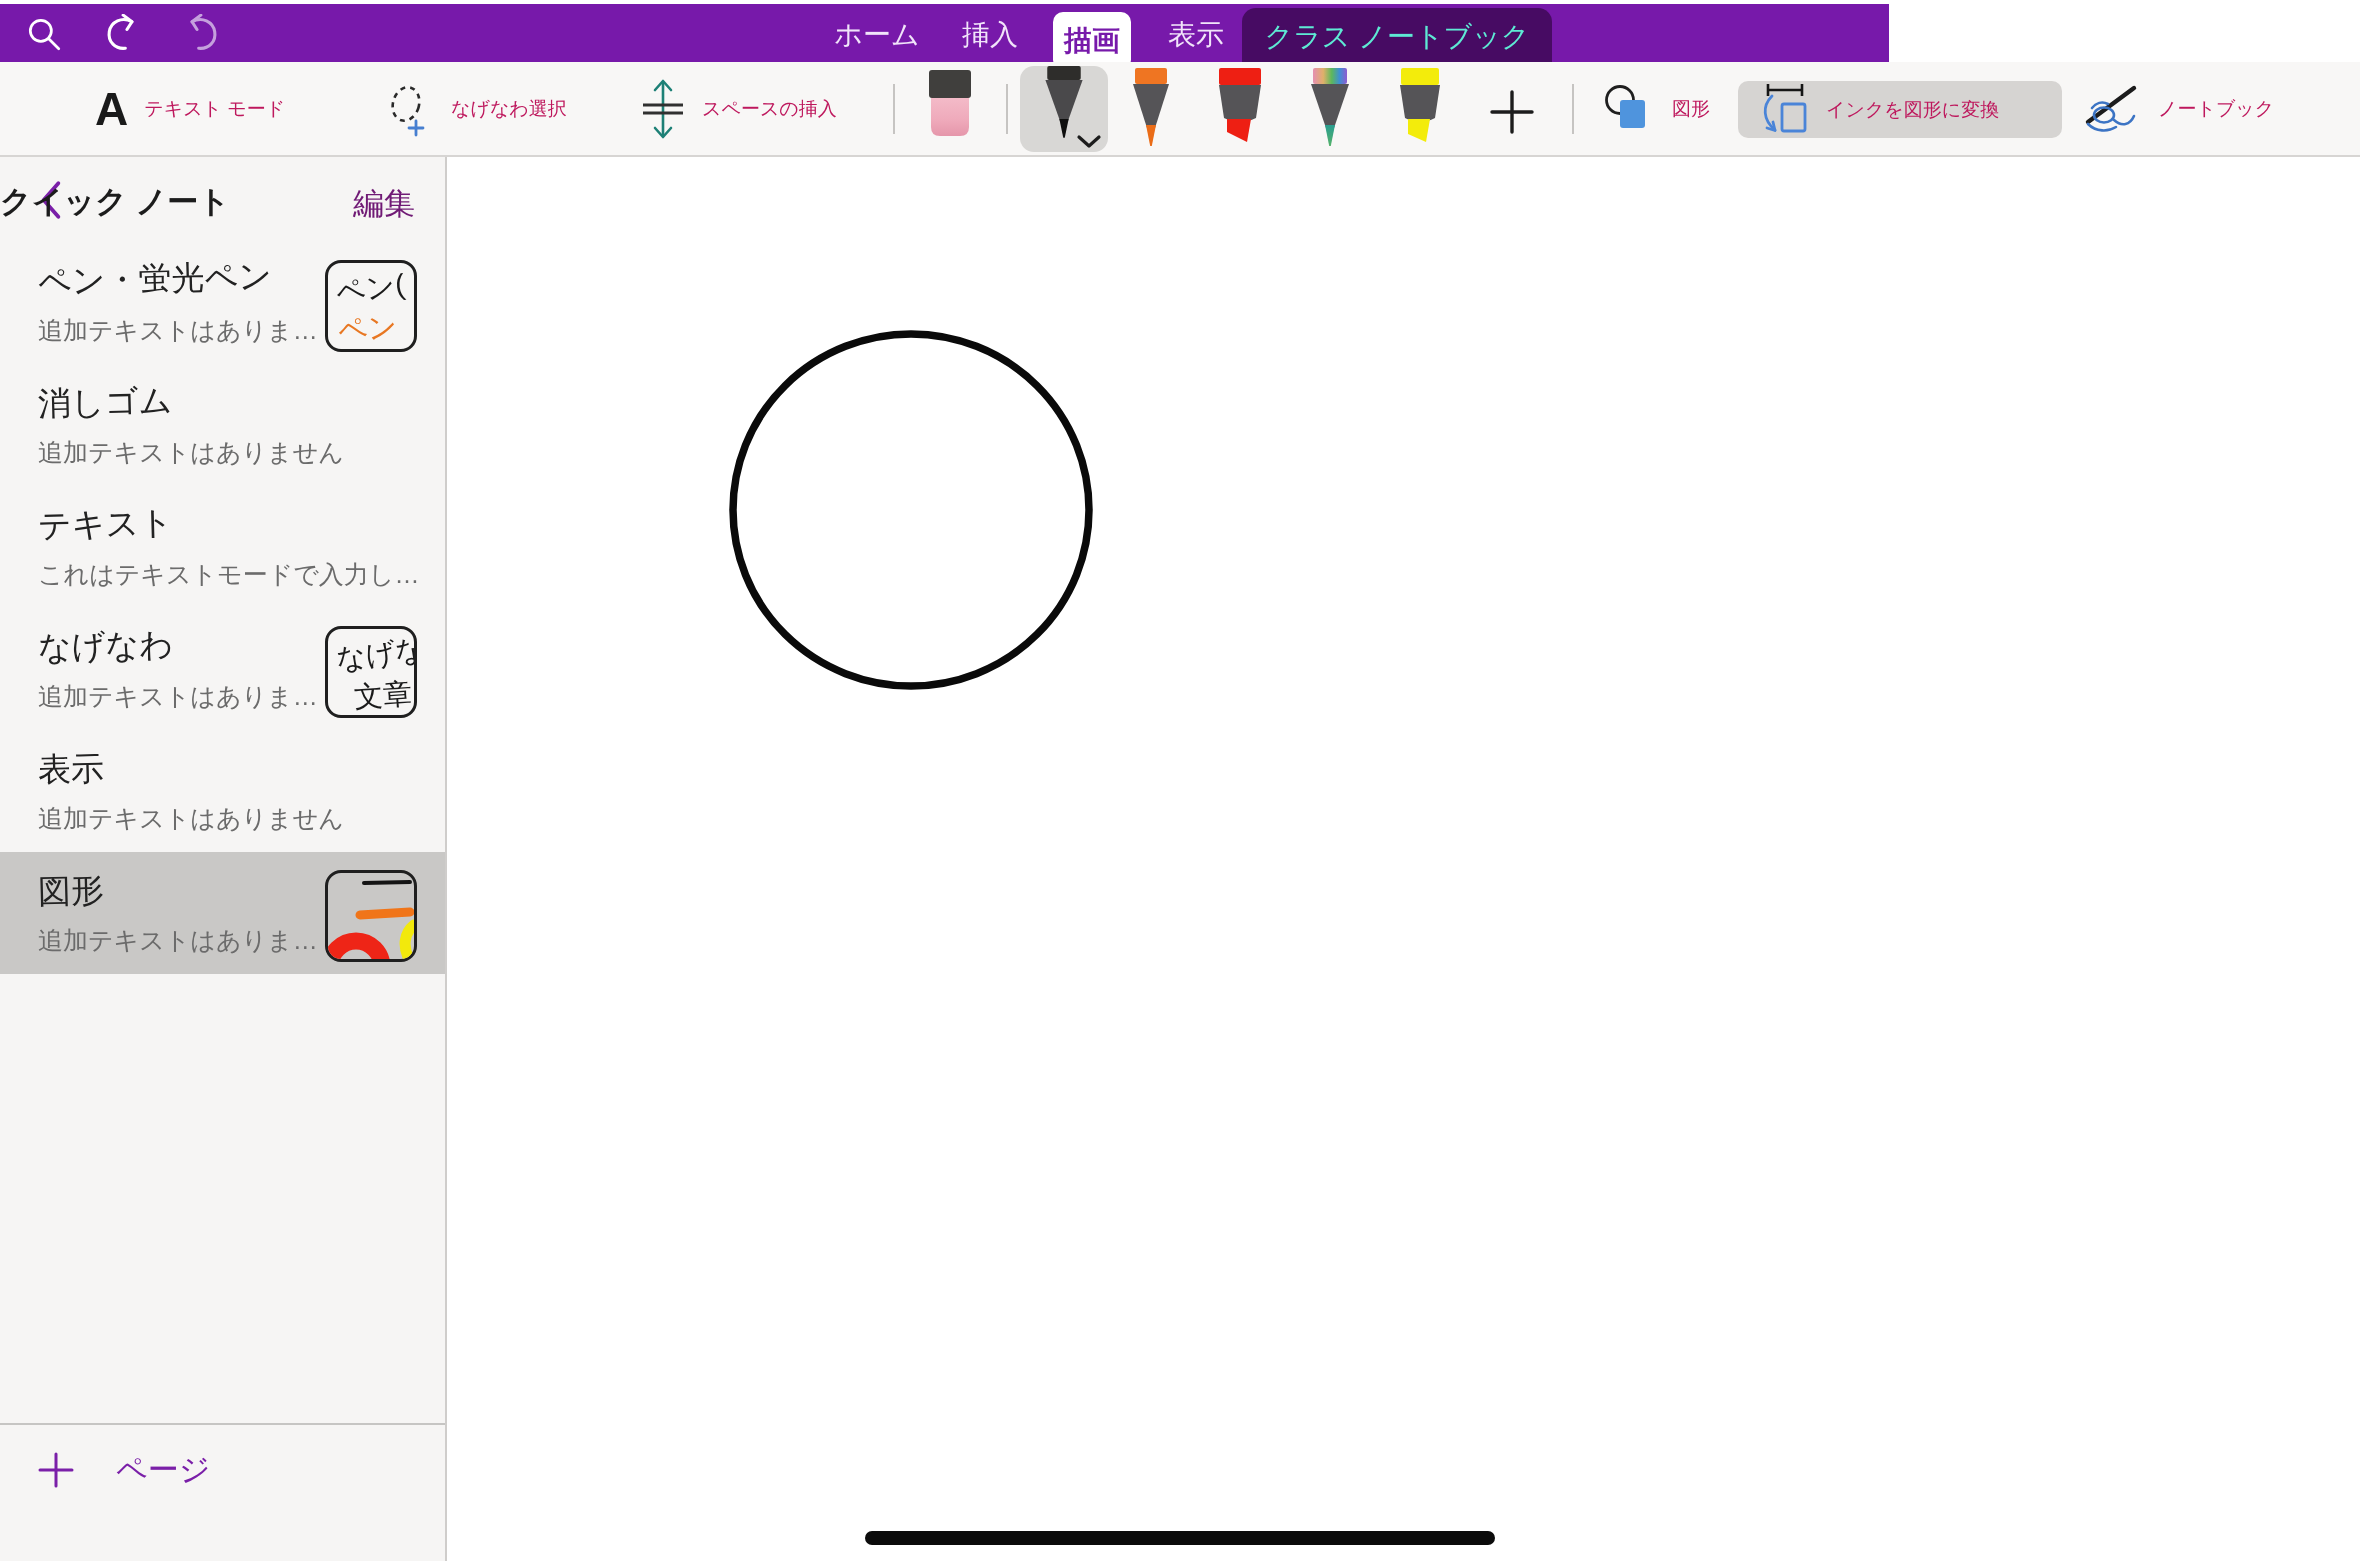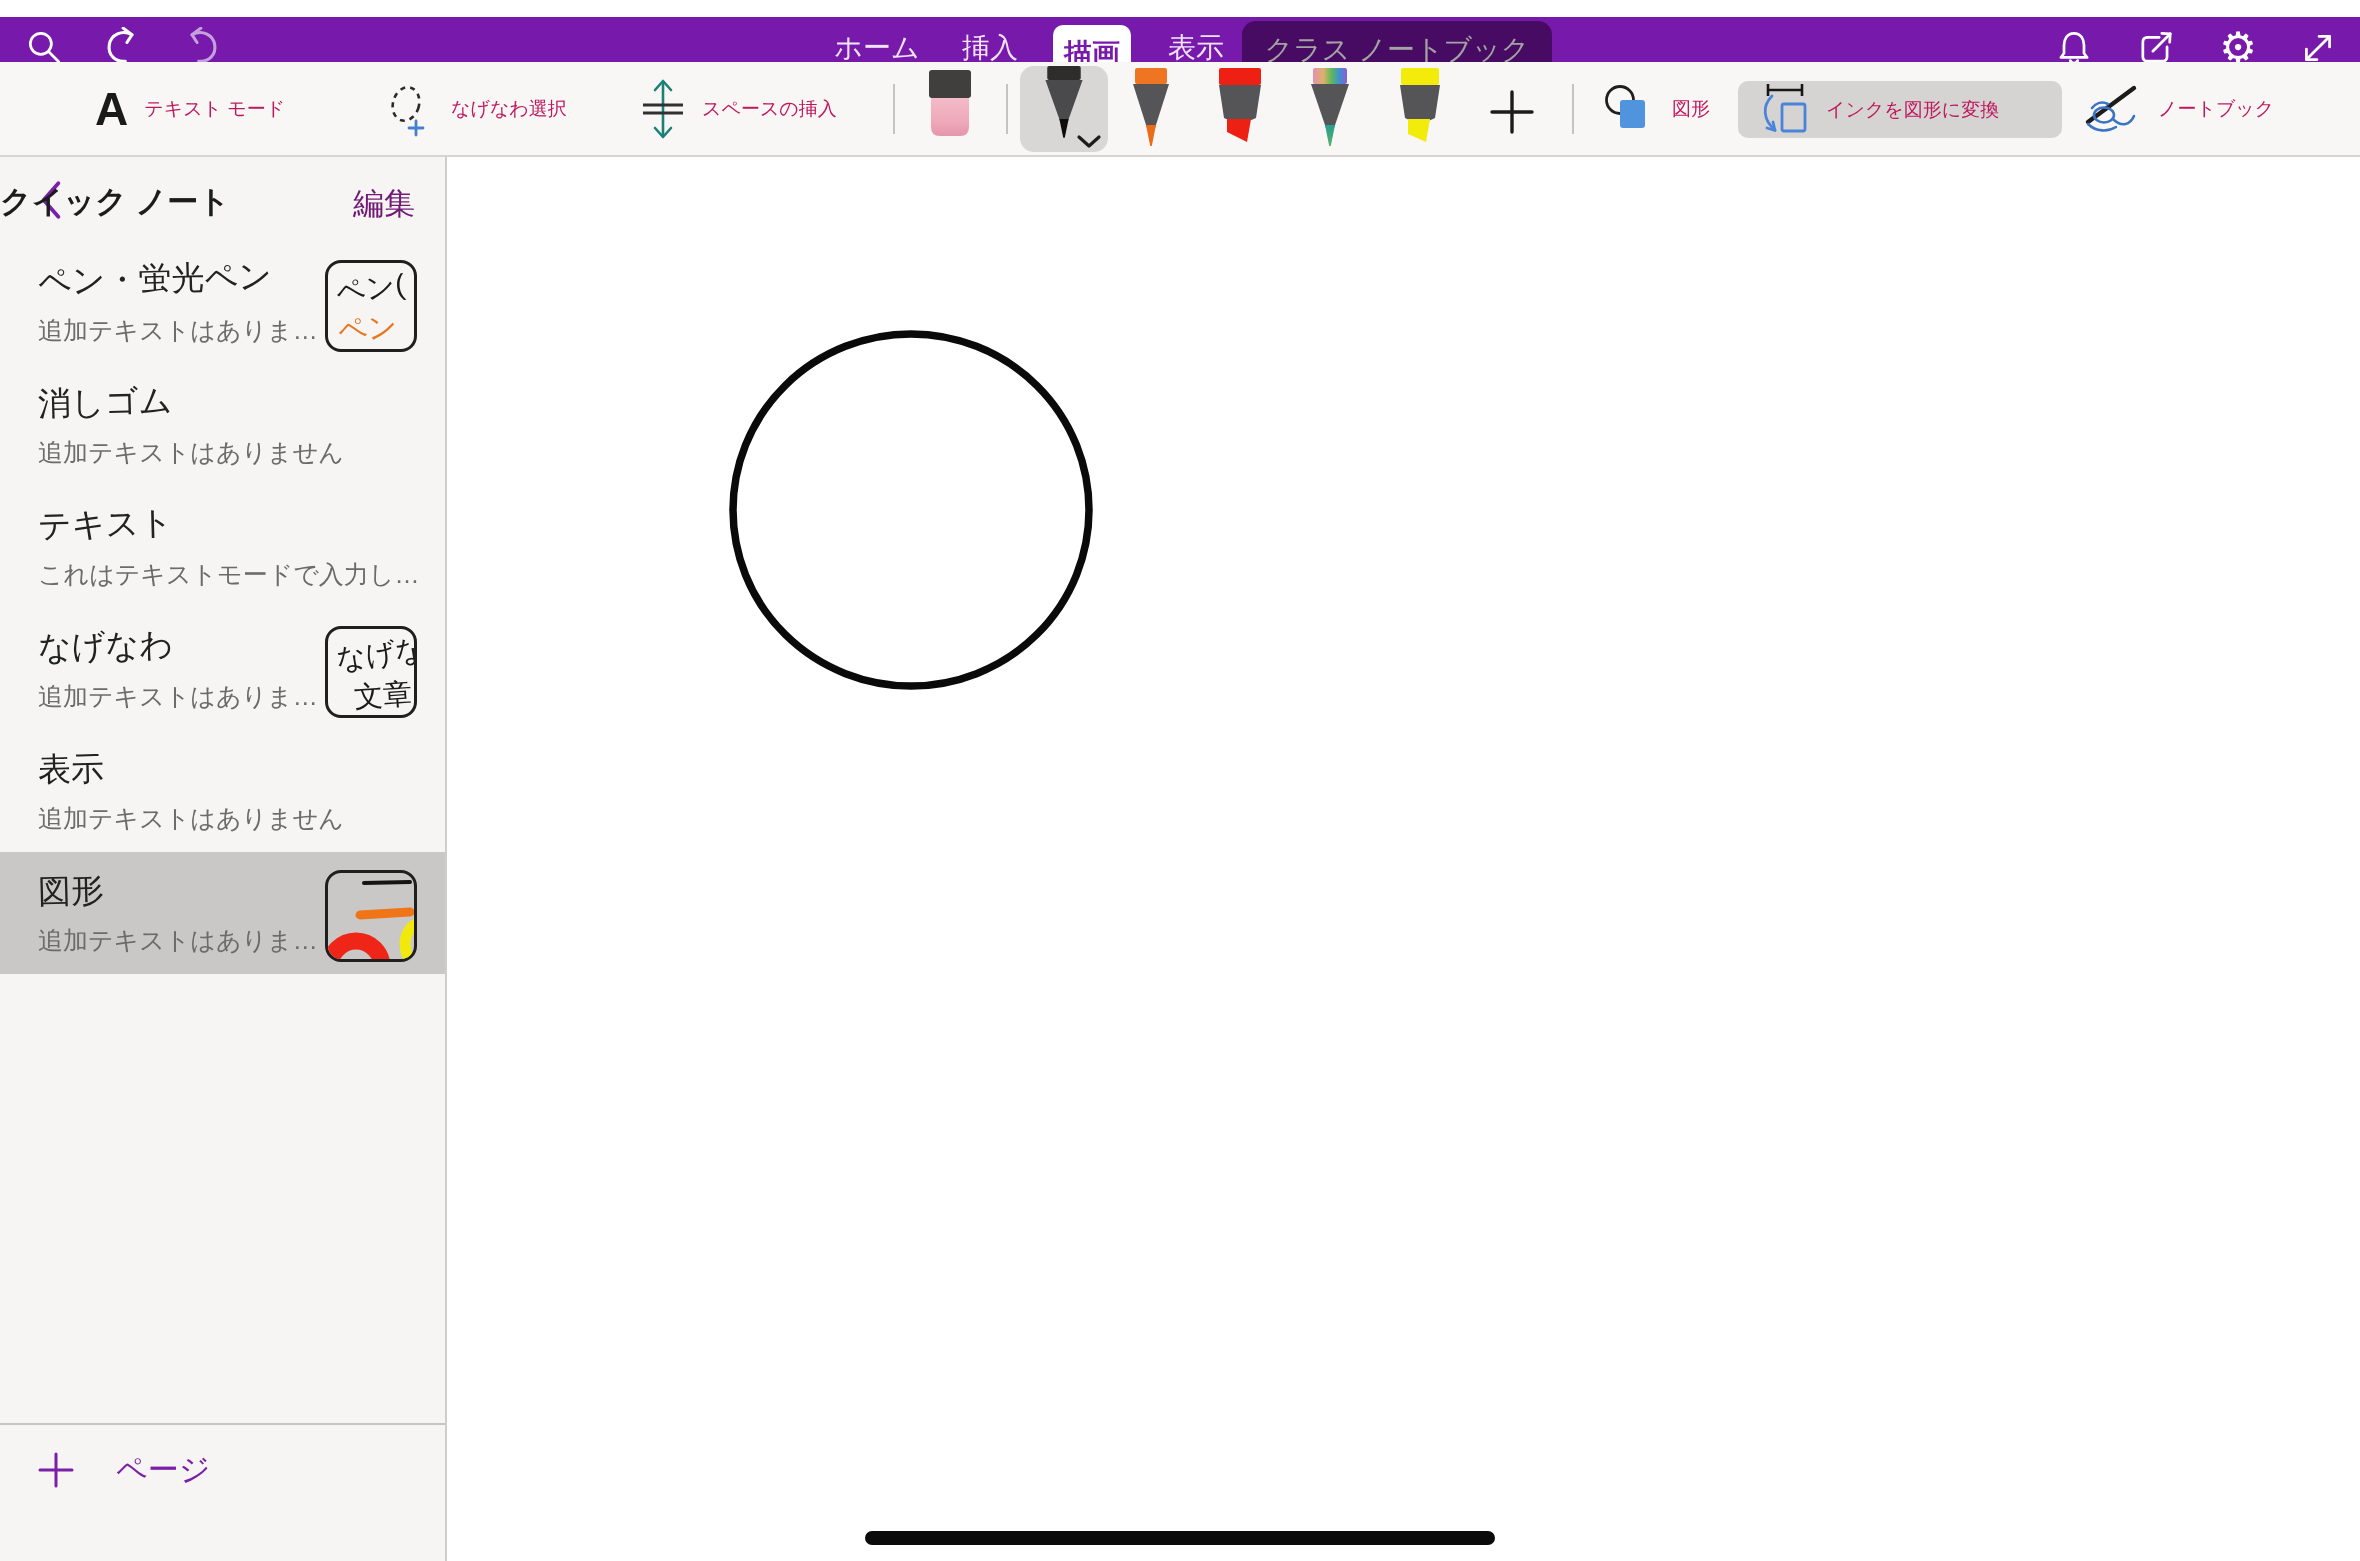--- a/index.html
+++ b/index.html
@@ -1,26 +1,26 @@
 <!DOCTYPE html>
 <html><head>
 <meta charset="utf-8">
 <style>
   * { margin:0; padding:0; box-sizing:border-box; }
   html,body { background:#ffffff; }
   body { font-family:"Liberation Sans","DejaVu Sans",sans-serif; }
   .screen { position:relative; width:2360px; height:1561px; overflow:hidden; background:#ffffff; }
 
   
-  .topbar { position:absolute; left:0; top:17px; width:2360px; height:62px; background:#7719AA;text-align:center; }
+  .topbar { position:absolute; left:0; top:4px; width:1889px; height:62px; background:#7719AA;text-align:center; }
   .tb-icon { position:absolute; top:50%; transform:translateY(-50%); width:44px; height:44px; display:flex; align-items:center; justify-content:center; cursor:pointer; }
   .tb-icon svg { display:block; }
   .tab { position:absolute; top:0; height:62px; display:flex; align-items:center; justify-content:center; color:#f1e4fa; font-size:28px; cursor:pointer; }
   .tab.active { top:8px; height:58px; background:#ffffff; border-radius:10px; color:#7719AA; font-weight:700; }
-  .tab.dark { top:4px; height:58px; background:#470b63; border-radius:14px 14px 0 0; color:#a3a3a3; }
+  .tab.dark { top:4px; height:58px; background:#470b63; border-radius:14px 14px 0 0; color:#5eead4; }
   .gear-glyph { color:#ffffff; font-size:42px; line-height:1; font-family:"DejaVu Sans",sans-serif; }
 
   
   .ribbon { position:absolute; left:0; top:62px; width:2360px; height:95px; background:#f8f7f6; border-bottom:2px solid #d7d5d3; }
   .rgroup { position:absolute; top:0; height:93px; display:flex; align-items:center; gap:16px; cursor:pointer; }
   .rlabel { font-size:19px; color:#be185d; white-space:nowrap; }
   .rdivider { position:absolute; top:22px; width:2px; height:50px; background:#c6c4c2; }
   .a-glyph { font-size:46px; font-weight:600; color:#1a1a1a; line-height:1; }
   .penbox { position:absolute; left:1020px; top:4px; width:88px; height:86px; background:#d8d7d5; border-radius:14px; cursor:pointer; }
   .penbox .chev { position:absolute; right:6px; bottom:2px; }

